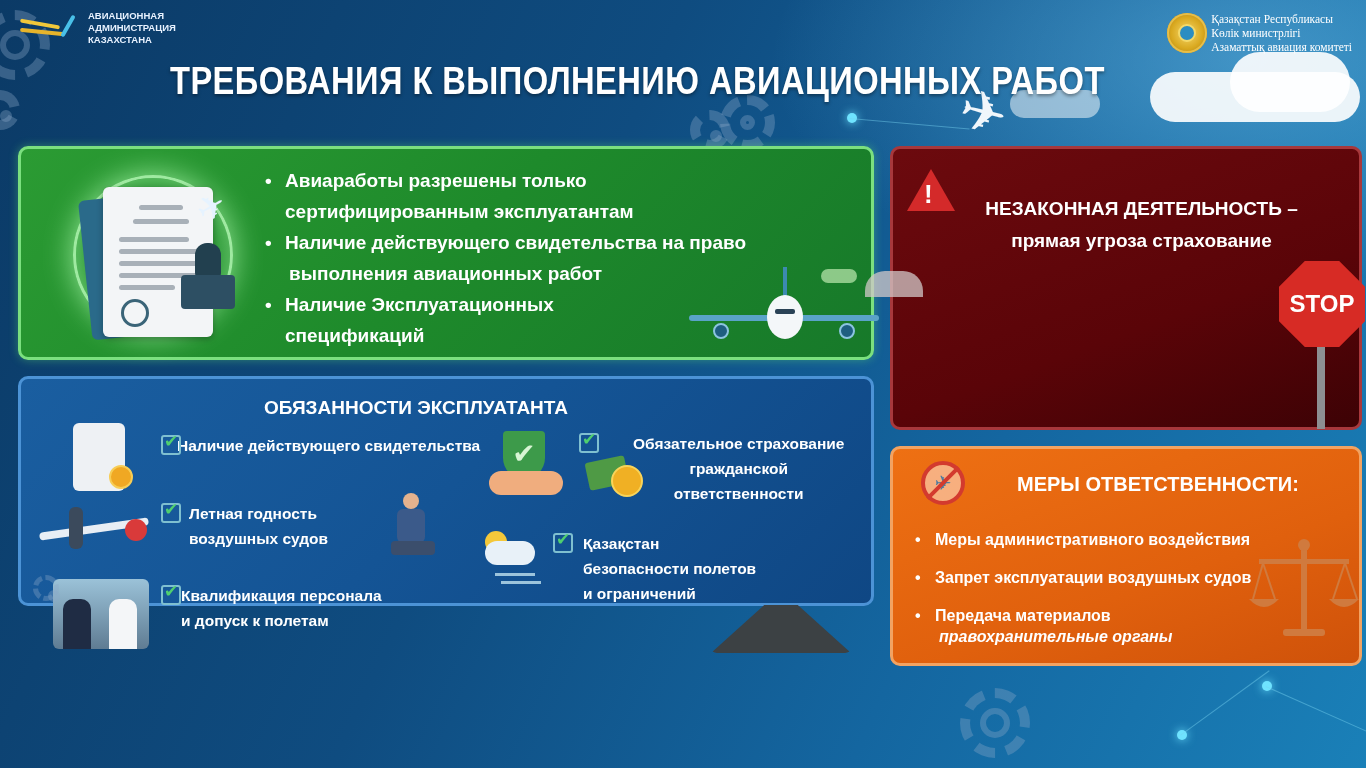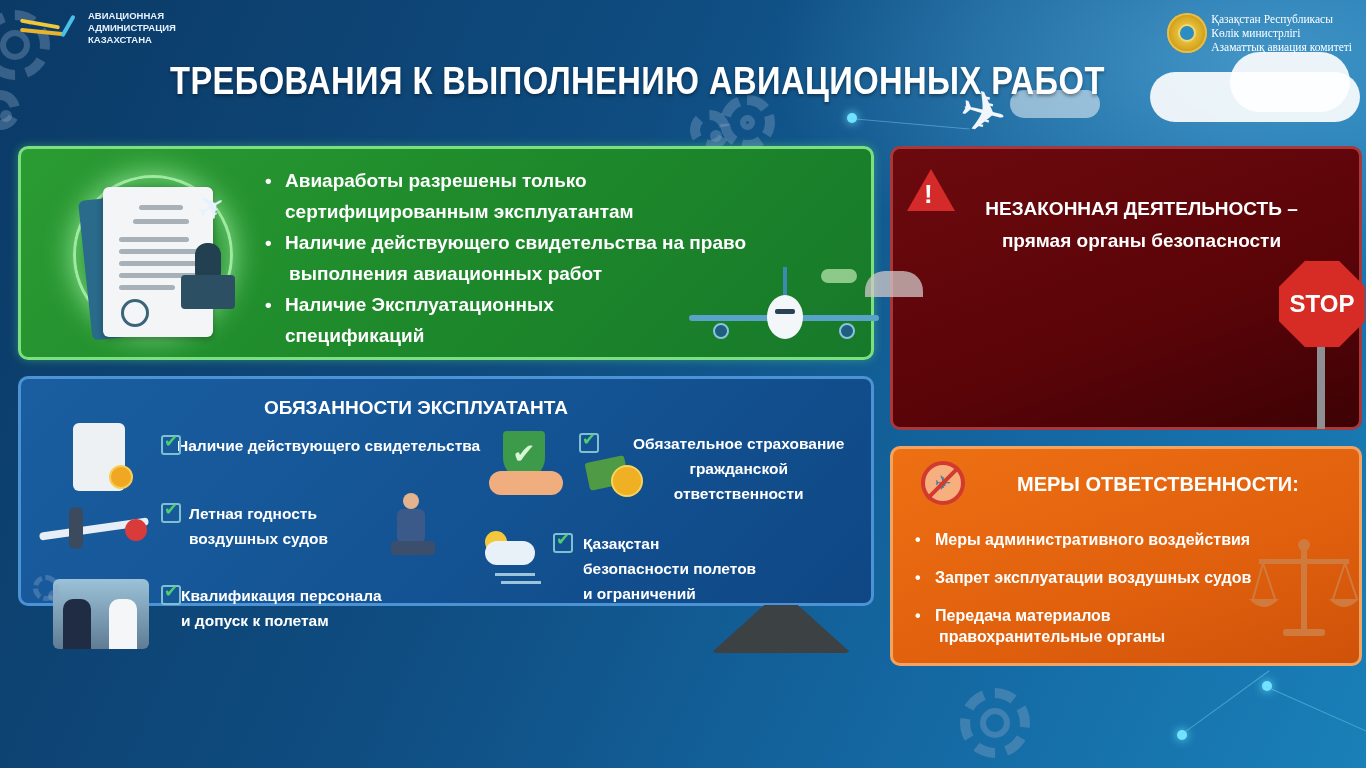--- a/index.html
+++ b/index.html
@@ -105,21 +105,21 @@
   .checkbox::after { content: "✔"; position: absolute; left: 1px; top: -6px; font-size: 17px; color: #4fcf6f; }
   .duty-text { font-size: 15.5px; font-weight: bold; line-height: 25px; }
   .illus { position: absolute; border-radius: 6px; }
 
   
   .no-plane { position: absolute; left: 28px; top: 12px; width: 44px; height: 44px; border-radius: 50%;
     border: 4px solid #d33a2e; background: rgba(255,220,200,0.6); display: flex; align-items: center; justify-content: center; font-size: 20px; color: #4c7ca0; }
   .no-plane::after { content: ""; position: absolute; width: 44px; height: 4px; background: #d33a2e; transform: rotate(-45deg); }
   .orange-title { position: absolute; left: 124px; top: 24px; font-size: 20px; font-weight: bold; }
   .orange-list { position: absolute; left: 20px; top: 72px; font-size: 16px; line-height: 38px; }
-  .orange-list .sub { display: block; padding-left: 4px; line-height: 20px; margin-top: -8px; }
+  .orange-list .sub { display: block; padding-left: 4px; line-height: 20px; margin-top: -8px; font-style: italic; }
   .scales { position: absolute; left: 356px; top: 88px; width: 110px; height: 110px; color: #d48448; }
 </style>
 </head>
 <body>
 
 <div class="bg-glow"></div>
 <div class="gear" style="left:-20px;top:10px;width:70px;height:70px;"></div>
 <div class="gear" style="left:-20px;top:90px;width:40px;height:40px;"></div>
 <div class="gear" style="left:690px;top:110px;width:40px;height:40px;"></div>
 <div class="gear" style="left:720px;top:95px;width:55px;height:55px;"></div>
@@ -204,21 +204,21 @@
     <div class="fp-win"></div>
   </div>
 </section>
 
 <section class="panel panel-red">
   <div class="warn-icon"></div>
   <div class="warn-mark">!</div>
   <div class="red-cloud"></div>
   <div class="red-title">
     <div>НЕЗАКОННАЯ ДЕЯТЕЛЬНОСТЬ –</div>
-    <div>прямая органы безопасности</div>
+    <div>прямая угроза страхование</div>
   </div>
   <div class="stop-pole"></div>
   <div class="stop-sign">STOP</div>
 </section>
 
 <section class="panel panel-blue">
   <h2 class="blue-title">ОБЯЗАННОСТИ ЭКСПЛУАТАНТА</h2>
 
   <div class="illus" style="left:52px;top:44px;width:52px;height:68px;background:#eef1f4;">
     <div style="position:absolute;right:-8px;bottom:2px;width:24px;height:24px;border-radius:50%;background:#f0a823;border:2px solid #f7cd55;"></div>

